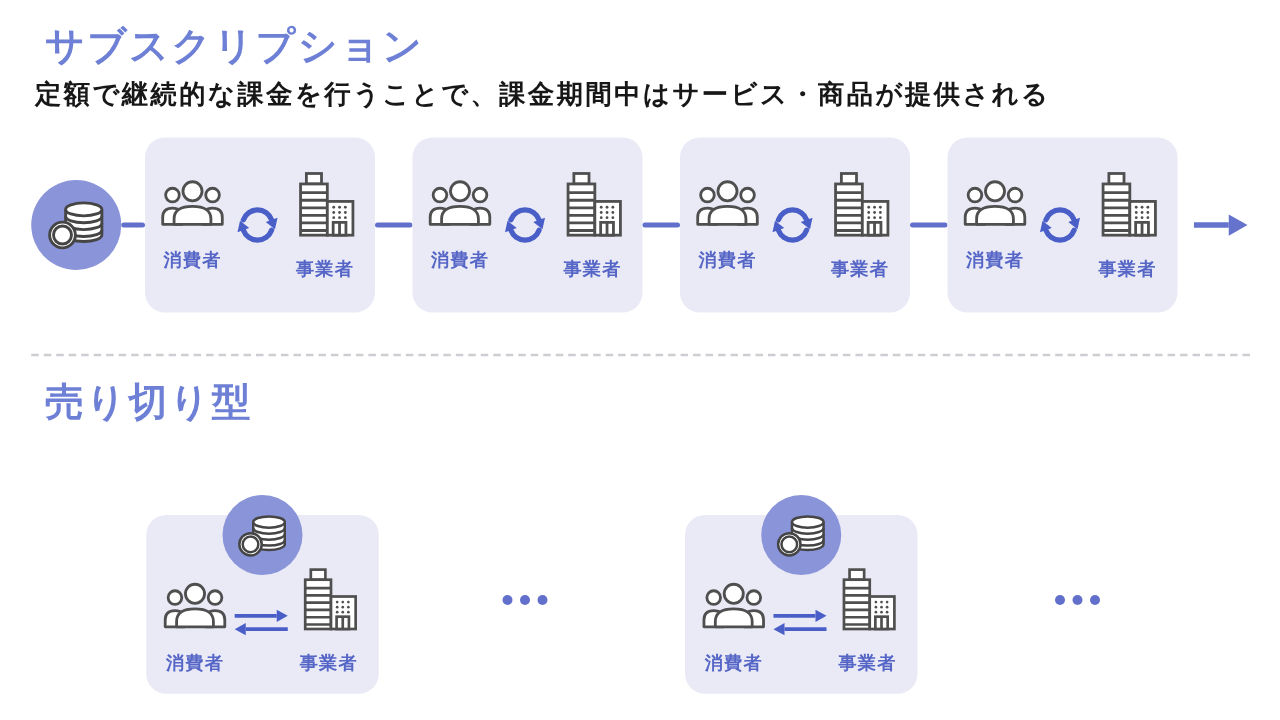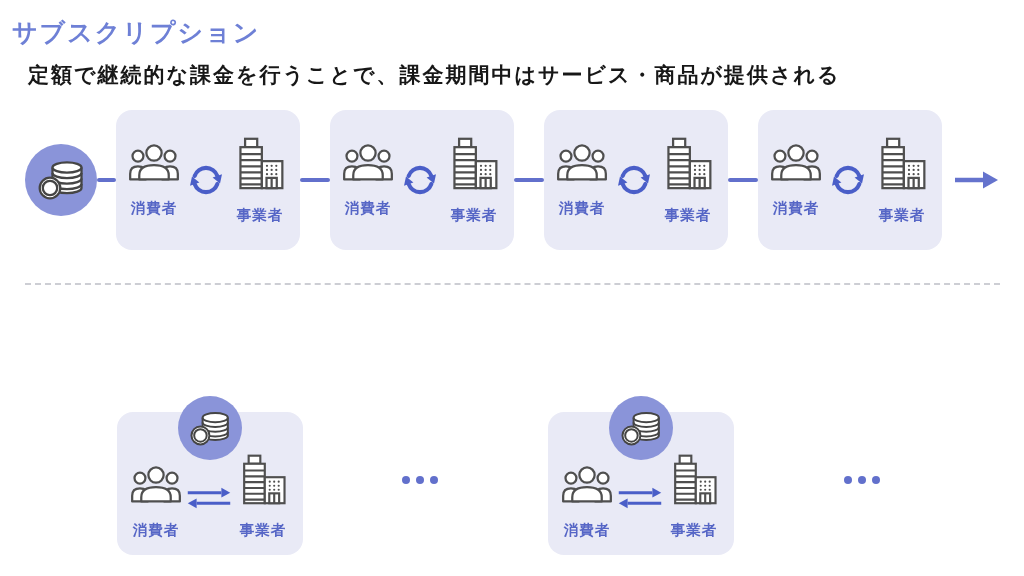--- a/index.html
+++ b/index.html
@@ -1,19 +1,19 @@
 <!DOCTYPE html>
 <html style="--title_blue: #6e80d6; --text_dark: #171717; --accent_blue: #4a5ec8; --label_blue: #5666c6; --connector_blue: #6270cc; --circle_purple: #8a94d9; --box_bg: #e9eaf6; --icon_stroke: #4f4f4f;"><head>
 <meta charset="utf-8">
 <style>
   html,body{margin:0;padding:0;background:#fff;}
   .stage{position:relative;width:1024px;height:576px;background:#fff;overflow:hidden;
          font-family:"Liberation Sans","DejaVu Sans",sans-serif;}
 
-  .sec-title{position:absolute;left:12px;margin:0;font-size:25px;font-weight:800;
+  .sec-title{position:absolute;left:36px;margin:0;font-size:31px;font-weight:800;
              color:var(--title_blue,#6e80d6);letter-spacing:2px;white-space:nowrap;}
   .sec-desc{position:absolute;left:28px;margin:0;font-size:21px;font-weight:800;
             color:var(--text_dark,#171717);letter-spacing:2px;white-space:nowrap;}
   #sub-title{top:16px;}
   #sub-desc{top:61px;}
   #ot-title{top:301px;}
   #ot-desc{top:349px;}
 
   .flow-row{position:absolute;left:25px;top:110px;height:140px;display:flex;align-items:center;}
   .coin-circle{flex:none;border-radius:50%;background:var(--circle_purple,#8a94d9);
@@ -206,20 +206,21 @@
       </div>
     </div>
 
     <svg class="flow-arrow" width="44" height="24" viewBox="0 0 44 24">
         <use href="#g-arrow"></use>
       </svg>
   </div>
 
   <div class="divider"></div>
 
+  <h2 class="sec-title" id="ot-title">売り切り型</h2>
 
   <div class="ot-box" id="ot-box-a">
     <div class="coin-circle ot-coin">
       <svg width="40" height="35" viewBox="0 0 46 40">
           <use href="#g-coins"></use>
         </svg>
     </div>
     <div class="ot-row">
       <div class="icon-col">
         <svg width="52" height="40" viewBox="0 0 60 46">

